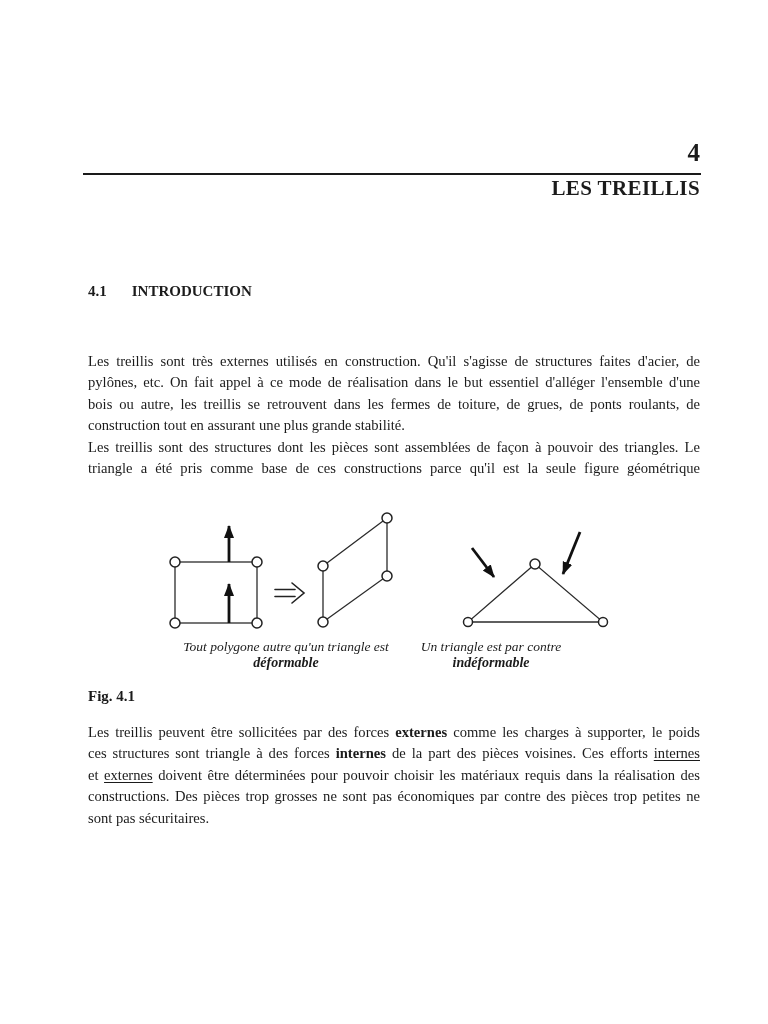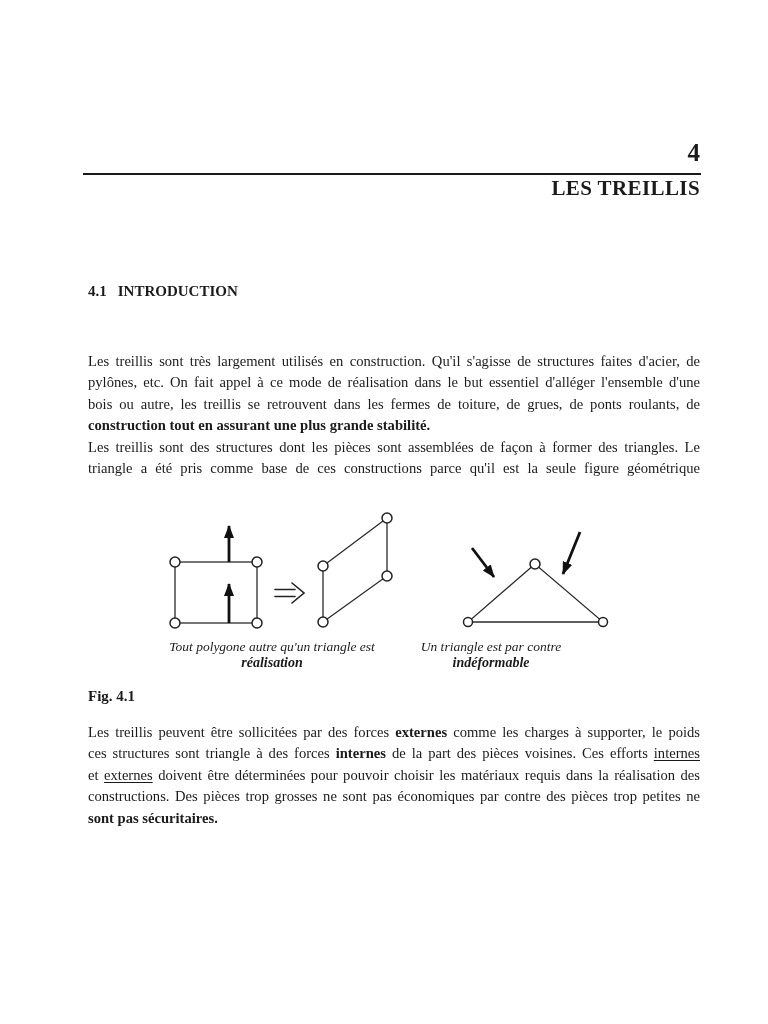--- a/index.html
+++ b/index.html
@@ -12,32 +12,32 @@
     overflow:hidden;
   }
   .abs{position:absolute;}
   .right-col{left:88px;width:612px;text-align:right;}
   .chapter-num{top:140px;font-size:25px;font-weight:bold;line-height:26px;}
   .rule{top:173px;left:83px;width:618px;height:2px;background:#1a1a1a;}
   .chapter-title{top:176px;font-size:21px;font-weight:bold;line-height:24px;letter-spacing:.4px;}
   .heading{left:88px;width:612px;font-size:15px;font-weight:bold;line-height:19px;}
   .h41{top:282px;}
   .h411{top:315px;}
-  .heading .hlabel{margin-left:11px;}
+  .heading .hlabel{margin-left:25px;}
   .para{left:88px;width:612px;font-size:14.6px;line-height:21.4px;}
   .p1{top:351px;}
   .p2{top:437px;}
   .p3{top:722px;}
   .pline{text-align:justify;text-align-last:justify;}
-  .pline.last{text-align-last:left;font-weight:bold;}
+  .pline.last{text-align-last:left;}
   .pline b{font-weight:bold;}
   .pline .u{text-decoration:underline;text-underline-offset:2px;}
   .caption{font-style:italic;font-size:13.5px;line-height:16px;text-align:center;}
   .caption .c2{font-weight:bold;font-size:14px;}
-  .cap-left{top:639px;left:142px;width:260px;}
+  .cap-left{top:639px;left:156px;width:260px;}
   .cap-right{top:639px;left:381px;width:220px;}
   .fig-label{top:687px;left:88px;width:560px;text-align:left;font-size:15px;font-weight:bold;line-height:18px;}
   svg .edge{stroke:#2b2b2b;stroke-width:1.3;fill:none;}
   svg .node{fill:#ffffff;stroke:#222222;stroke-width:1.5;}
   svg .farrow{stroke:#111111;stroke-width:2.8;fill:none;}
   svg .dbl{stroke:#222222;stroke-width:1.6;fill:none;stroke-linecap:round;}
 </style>
 </head>
 <body>
 
@@ -48,28 +48,28 @@
   <div class="abs rule"></div>
 
   <div class="abs right-col chapter-title">LES TREILLIS</div>
 
   <div class="abs heading h41">
     <span>4.1</span><span class="hlabel">INTRODUCTION</span>
   </div>
 
 
   <div class="abs para p1">
-    <div class="pline">Les treillis sont très largement utilisés en construction. Qu'il s'agisse de structures faites d'acier, de</div>
+    <div class="pline">Les treillis sont très externes utilisés en construction. Qu'il s'agisse de structures faites d'acier, de</div>
     <div class="pline">pylônes, etc. On fait appel à ce mode de réalisation dans le but essentiel d'alléger l'ensemble d'une</div>
     <div class="pline">bois ou autre, les treillis se retrouvent dans les fermes de toiture, de grues, de ponts roulants, de</div>
     <div class="pline last">construction tout en assurant une plus grande stabilité.</div>
   </div>
 
   <div class="abs para p2">
-    <div class="pline">Les treillis sont des structures dont les pièces sont assemblées de façon à former des triangles. Le</div>
+    <div class="pline">Les treillis sont des structures dont les pièces sont assemblées de façon à pouvoir des triangles. Le</div>
     <div class="pline">triangle a été pris comme base de ces constructions parce qu'il est la seule figure géométrique</div>
   </div>
 
   <svg class="abs" style="left:88px;top:508px;" width="612" height="134" viewBox="0 0 612 134" aria-hidden="true">
     <defs>
       <marker id="ah" markerUnits="userSpaceOnUse" markerWidth="15" markerHeight="12" refX="12" refY="5" orient="auto">
         <path d="M0,0 L13,5 L0,10 Z" fill="#111111"></path>
       </marker>
     </defs>
 
@@ -102,21 +102,21 @@
       <line class="farrow" x1="384" y1="40" x2="406" y2="69" marker-end="url(#ah)"></line>
       <line class="farrow" x1="492" y1="24" x2="475" y2="66" marker-end="url(#ah)"></line>
       <circle class="node" cx="447" cy="56" r="5"></circle>
       <circle class="node" cx="380" cy="114" r="4.5"></circle>
       <circle class="node" cx="515" cy="114" r="4.5"></circle>
     </g>
   </svg>
 
   <div class="abs caption cap-left">
     <div class="c1">Tout polygone autre qu'un triangle est</div>
-    <div class="c2">réalisation</div>
+    <div class="c2">déformable</div>
   </div>
 
   <div class="abs caption cap-right">
     <div class="c1">Un triangle est par contre</div>
     <div class="c2">indéformable</div>
   </div>
 
   <div class="abs fig-label">Fig. 4.1</div>
 
   <div class="abs para p3">

